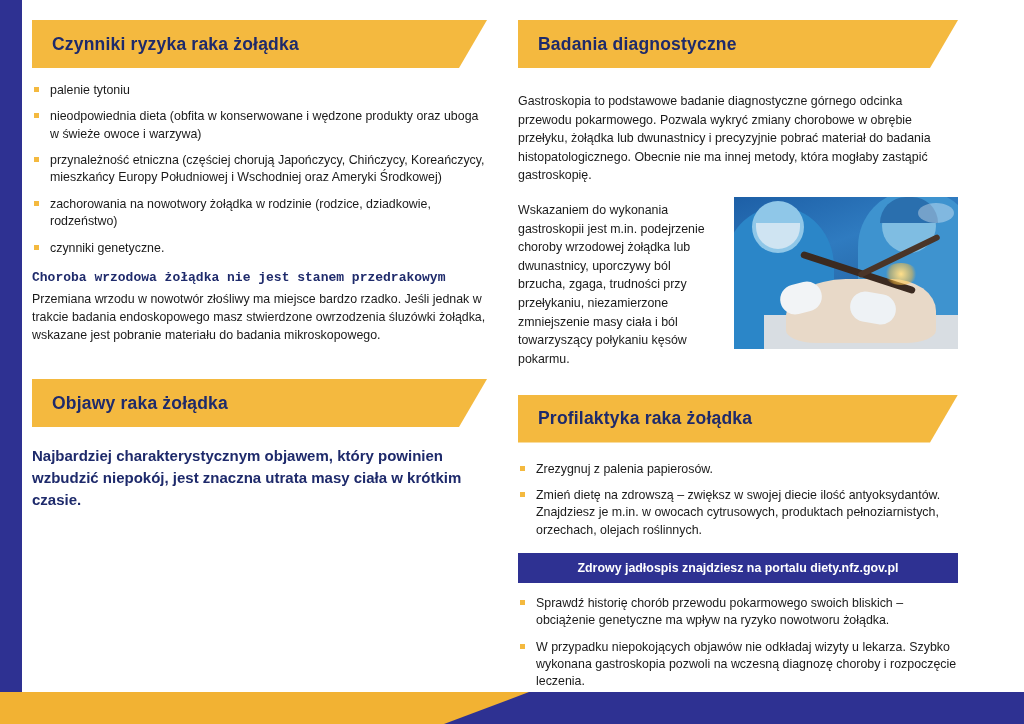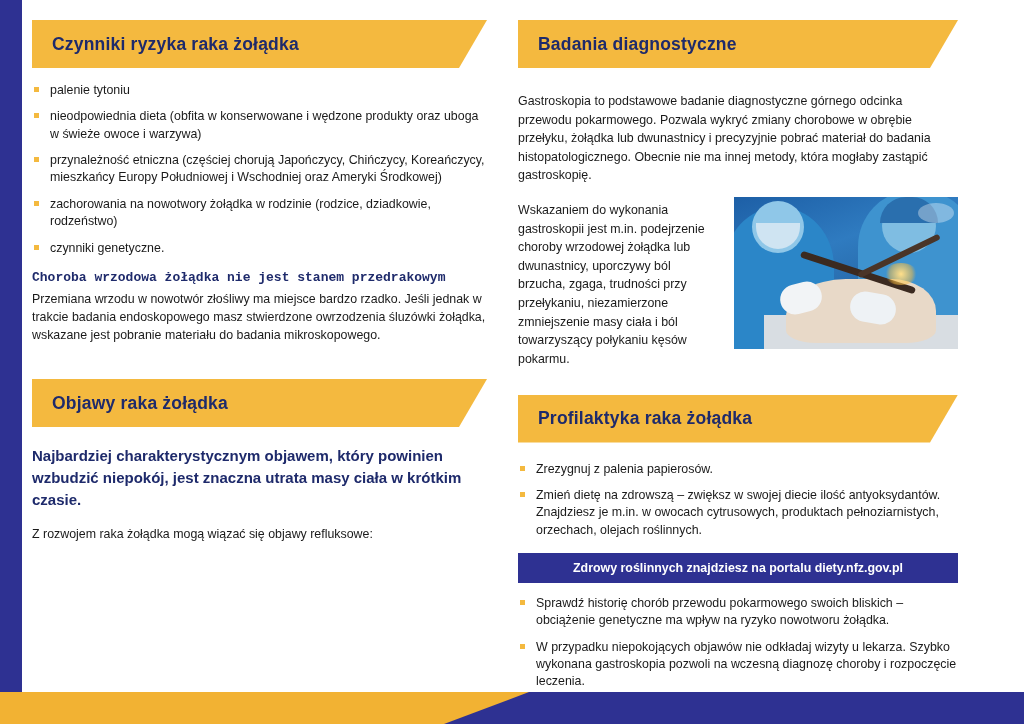--- a/index.html
+++ b/index.html
@@ -255,21 +255,20 @@
     </ul>
 
     <h3 class="navy">Choroba wrzodowa żołądka nie jest stanem przedrakowym</h3>
     <p class="body">Przemiana wrzodu w nowotwór złośliwy ma miejsce bardzo rzadko. Jeśli jednak w trakcie badania endoskopowego masz stwierdzone owrzodzenia śluzówki żołądka, wskazane jest pobranie materiału do badania mikroskopowego.</p>
 
     <div class="banner" style="margin-top:34px;">
       <h2>Objawy raka żołądka</h2>
     </div>
 
     <p class="lead-bold" style="margin-top:18px;">Najbardziej charakterystycznym objawem, który powinien wzbudzić niepokój, jest znaczna utrata masy ciała w krótkim czasie.</p>
-    <p class="body" style="margin-top:16px;margin-bottom:4px;">Z rozwojem raka żołądka mogą wiązać się objawy refluksowe:</p>
 
   </div>
 
   <div class="col col-right">
 
     <div class="banner">
       <h2>Badania diagnostyczne</h2>
     </div>
 
     <div class="text-flow clearfix" style="margin-top:24px;">
@@ -296,21 +295,21 @@
 
     <div class="banner" style="margin-top:16px;">
       <h2>Profilaktyka raka żołądka</h2>
     </div>
 
     <ul class="sq" style="margin-top:18px;">
       <li>Zrezygnuj z palenia papierosów.</li>
       <li>Zmień dietę na zdrowszą – zwiększ w swojej diecie ilość antyoksydantów. Znajdziesz je m.in. w owocach cytrusowych, produktach pełnoziarnistych, orzechach, olejach roślinnych.</li>
     </ul>
 
-    <div class="navy-bar">Zdrowy roślinnych znajdziesz na portalu diety.nfz.gov.pl</div>
+    <div class="navy-bar">Zdrowy jadłospis znajdziesz na portalu diety.nfz.gov.pl</div>
 
     <ul class="sq">
       <li>Sprawdź historię chorób przewodu pokarmowego swoich bliskich – obciążenie genetyczne ma wpływ na ryzyko nowotworu żołądka.</li>
       <li>W przypadku niepokojących objawów nie odkładaj wizyty u lekarza. Szybko wykonana gastroskopia pozwoli na wczesną diagnozę choroby i rozpoczęcie leczenia.</li>
     </ul>
   </div>
 
   <div class="bottom-band"></div>
   <div class="bottom-band-navy"></div>
 

